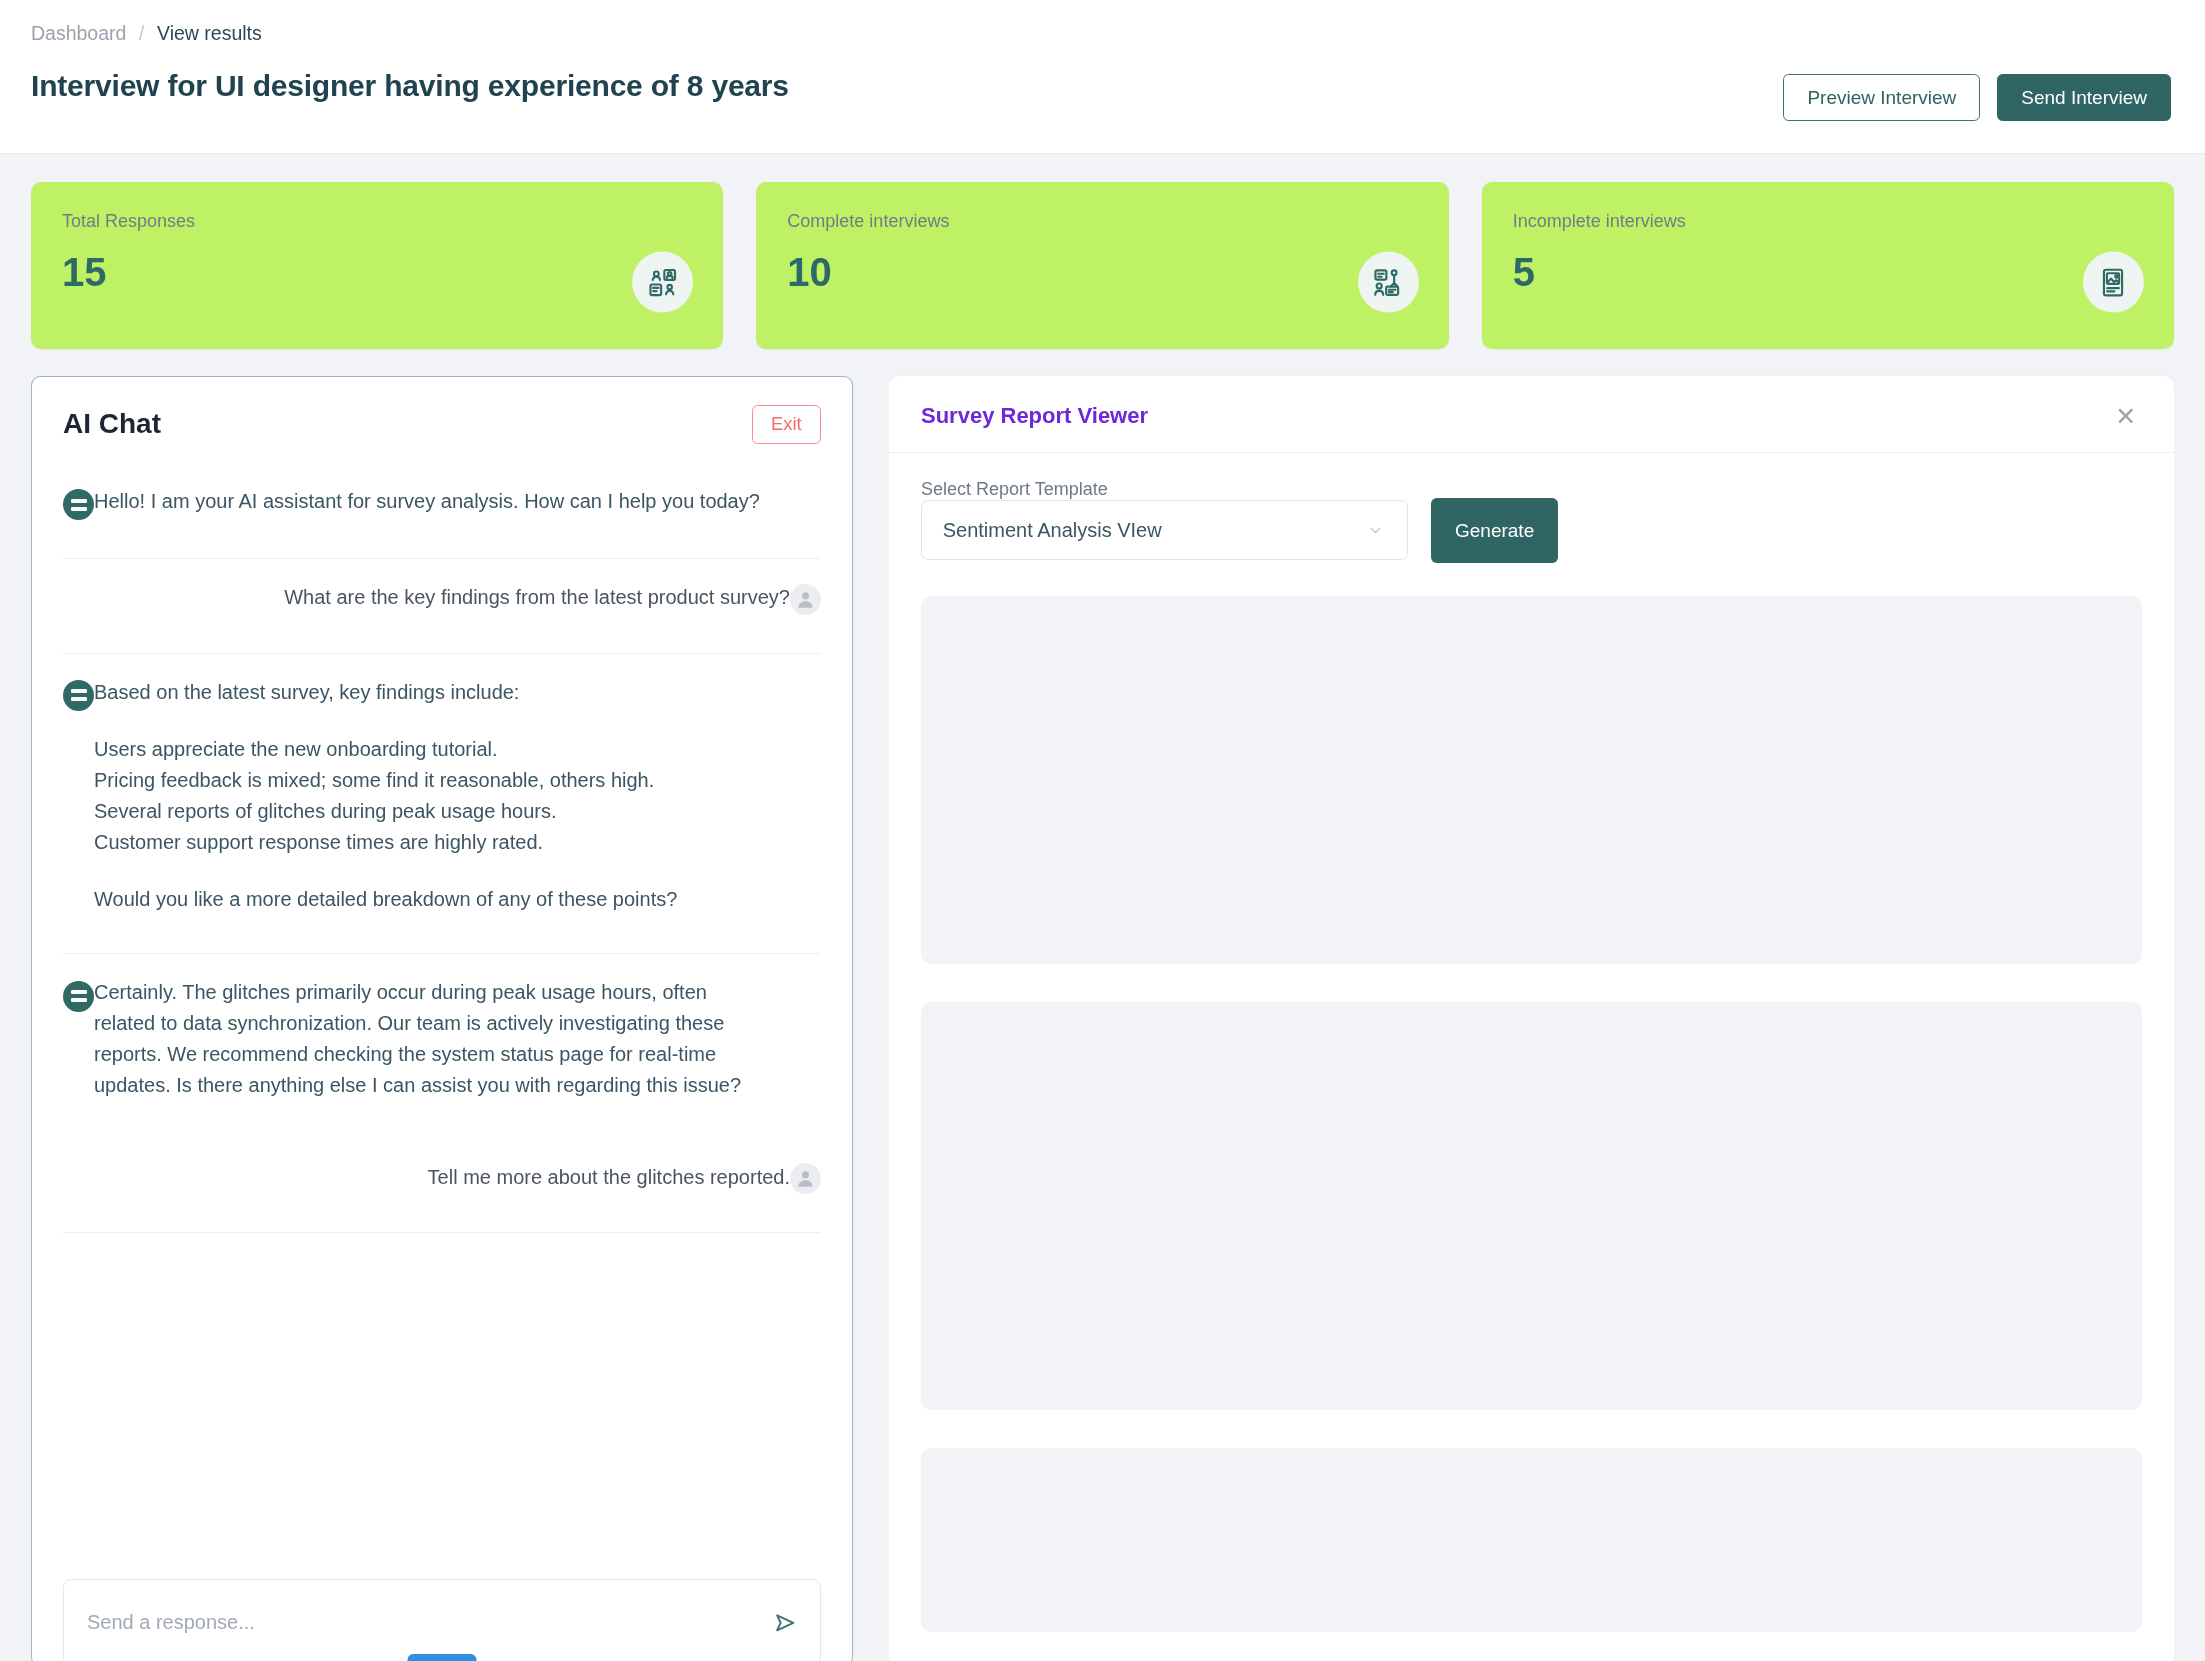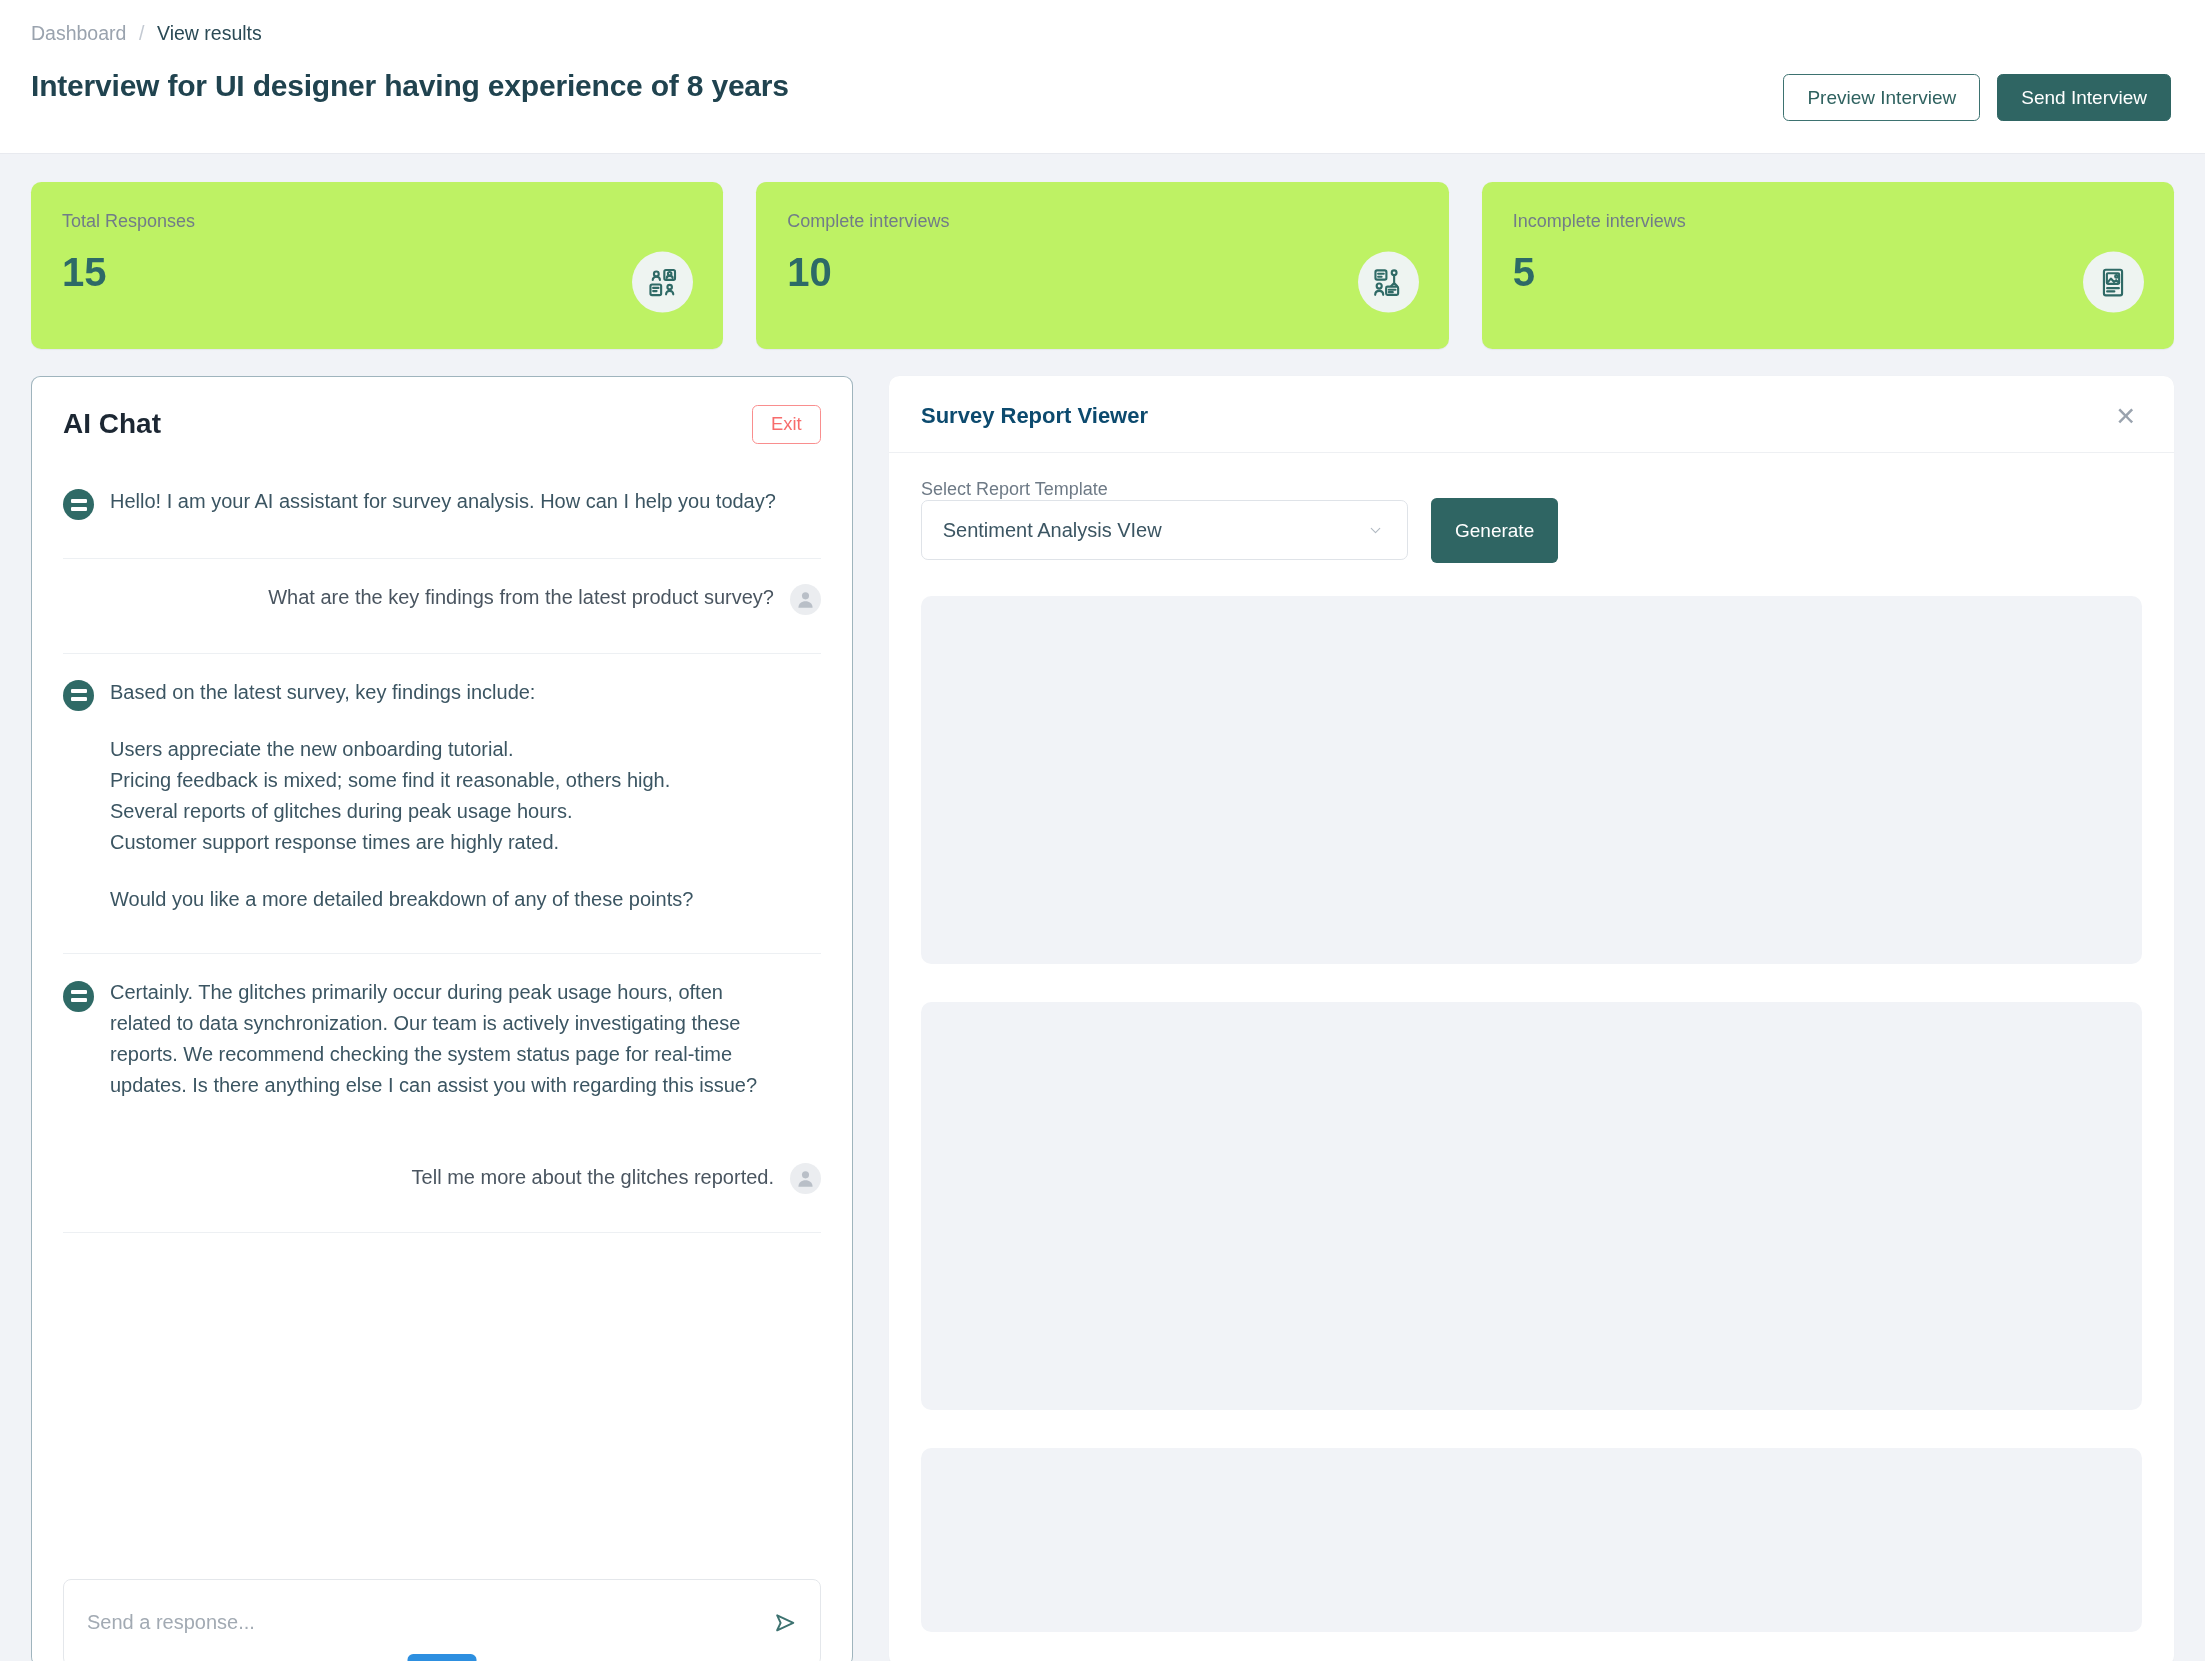--- a/index.html
+++ b/index.html
@@ -158,21 +158,20 @@
   }
 
   .chat-scroll {
     flex: 1;
     overflow: hidden;
     padding: 0 31px;
     position: relative;
   }
   .msg {
     display: flex;
-    gap: 16px;
     padding: 23px 0 38px 0;
     border-bottom: 1.1px solid #edf0f3;
   }
   .msg.user {
     justify-content: flex-end;
     align-items: flex-start;
   }
   .msg-text {
     font-size: 20px;
     line-height: 1.55;
@@ -266,21 +265,21 @@
   .report-header {
     display: flex;
     align-items: center;
     justify-content: space-between;
     padding: 29px 32px 25px 32px;
     border-bottom: 1.1px solid #eef0f3;
   }
   .report-title {
     font-size: 22px;
     font-weight: bold;
-    color: #0c4a6e;
+    color: #6d28d9;
     line-height: 1;
   }
   .close-x {
     font-size: 25px;
     color: #9aa3ae;
     line-height: 0.6;
     cursor: pointer;
     padding: 3.4px 5.7px;
   }
   .report-body { padding: 26.4px 32px 0 32px; }

